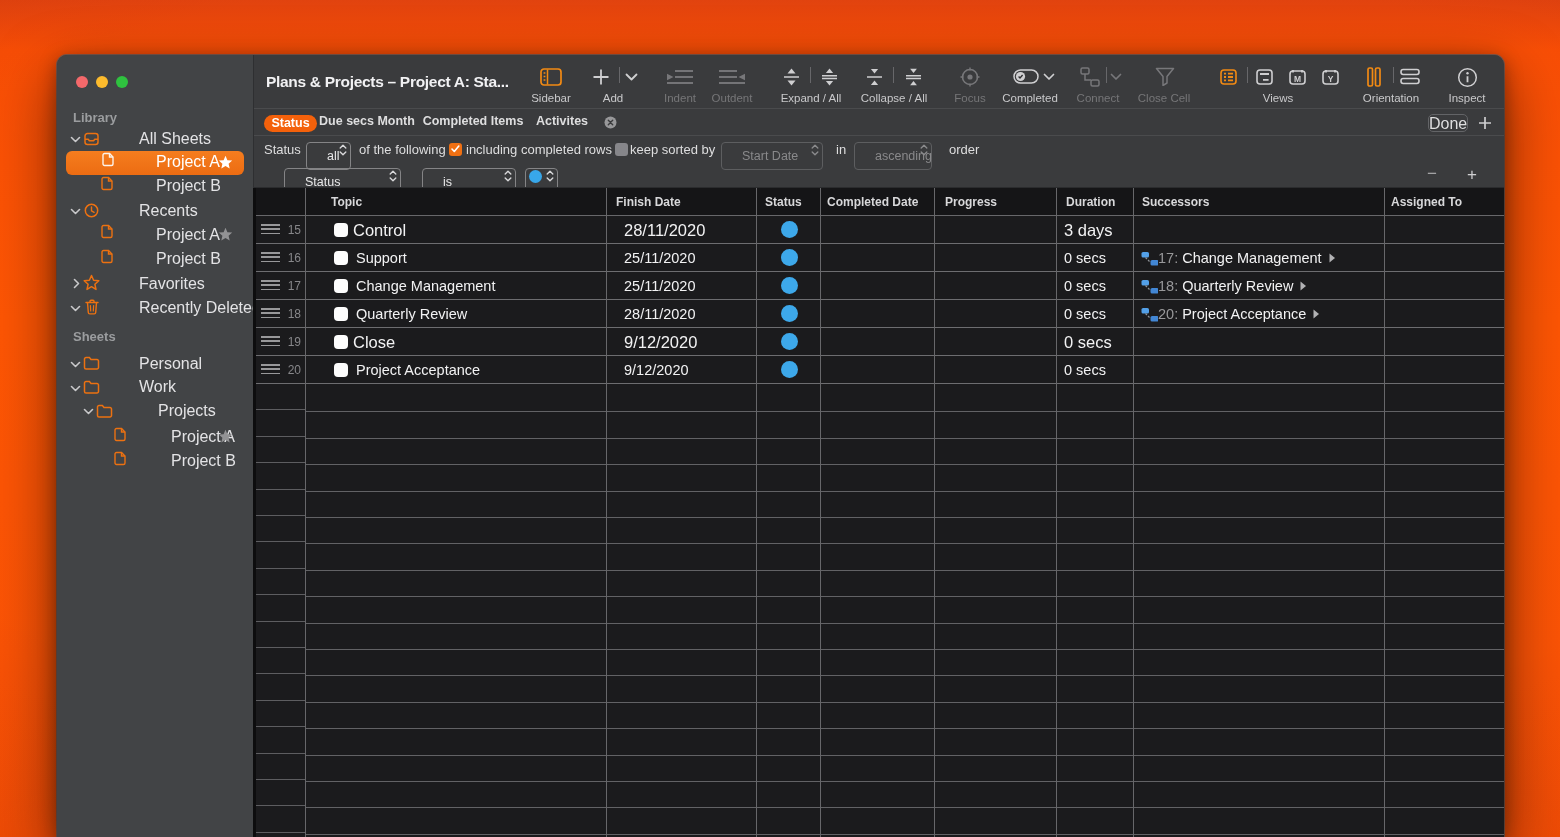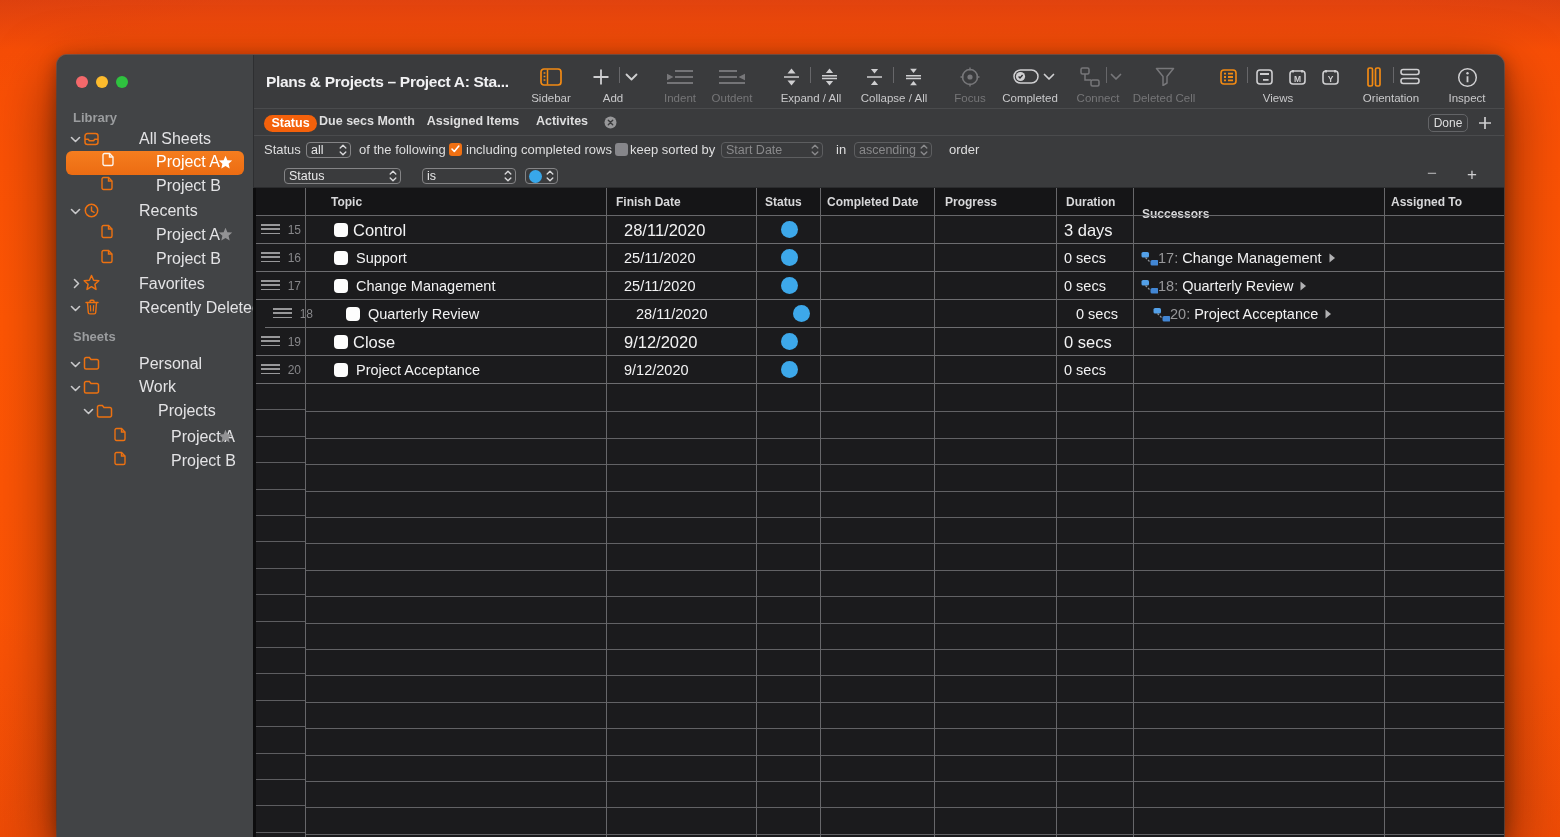--- a/index.html
+++ b/index.html
@@ -18,21 +18,21 @@
 .title { position:absolute; left:13px; top:18px; font-size:15.5px; letter-spacing:-0.3px; font-weight:700; color:#f1f1f3; width:250px; white-space:nowrap; overflow:hidden; }
 .tbtn { position:absolute; top:37px; transform:translateX(-50%); font-size:11.5px; color:#c9c9cb; text-align:center; white-space:nowrap; }
 .tbtn.dis { color:#767678; }
 .tb-sep { position:absolute; top:12px; width:1px; height:16px; background:#67676a; }
 .hline { position:absolute; left:0; right:0; height:1px; background:#4a4b4d; }
 
 .tab { position:absolute; top:59px; font-size:12.5px; font-weight:700; color:#dededf; transform:translateX(-50%); }
 .pill { position:absolute; left:67px; top:52px; width:53px; height:17px; border-radius:9px; background:#f4610b; color:#fff; font-size:12.5px; font-weight:700; text-align:center; line-height:17px; }
 
 .ftext { position:absolute; font-size:13px; color:#dededf; }
-.popup { position:absolute; height:16px; border:1px solid #848486; border-radius:4px; color:#e8e8e9; font-size:12.5px; display:flex; align-items:center; padding-left:4px; background:transparent; }
+.popup { position:absolute; height:28px; border:1px solid #848486; border-radius:4px; color:#e8e8e9; font-size:12.5px; display:flex; align-items:center; padding-left:20px; background:transparent; }
 .popup .arr { position:absolute; right:3px; top:1px; color:#d6d6d8; } .popup .arr svg{display:block;}
 .popup.dis { border-color:#5d5e60; color:#89898b; }
 .cb { position:absolute; width:13px; height:13px; border-radius:3px; }
 
 .table { position:absolute; left:0; top:133px; right:0; bottom:0; background:#1b1b1d; }
 .thead { position:absolute; left:0; top:0; right:0; height:28px; background:#151517; color:#d8d8da; font-size:12px; font-weight:700; }
 .th { position:absolute; top:7px; }
 .vline { position:absolute; top:0; bottom:0; width:1px; background:#67676a; }
 .row { position:absolute; left:0; right:0; height:28px; border-bottom:1px solid #6d6d70; }
 .rnum { position:absolute; color:#87878a; font-size:12px; top:7px; width:30px; text-align:right; left:18px; }
@@ -259,21 +259,21 @@
       </svg>
     <div class="tb-sep" style="left:853px;"></div>
     <svg class="ic" style="left:857px;top:18px;" width="12" height="8" viewBox="0 0 12 8">
         <polyline points="1.5,1.5 6,6 10.5,1.5" fill="none" stroke="#77777a" stroke-width="1.7" stroke-linecap="round" stroke-linejoin="round"></polyline>
       </svg>
     <div class="tbtn dis" style="left:845px;">Connect</div>
 
     <svg class="ic" style="left:902px;top:12px;" width="20" height="19" viewBox="0 0 20 19">
         <path d="M1.5 1.5 h17 l-6.5 8 v6.5 l-4 2.5 v-9 z" fill="none" stroke="#77777a" stroke-width="1.5" stroke-linejoin="round"></path>
       </svg>
-    <div class="tbtn dis" style="left:911px;">Deleted Cell</div>
+    <div class="tbtn dis" style="left:911px;">Close Cell</div>
 
     <svg class="ic" style="left:967px;top:14px;" width="17" height="16" viewBox="0 0 17 16">
         <rect x="1" y="1" width="15" height="14" rx="3" fill="none" stroke="#f28a13" stroke-width="1.6"></rect>
         <line x1="4" y1="4.6" x2="6" y2="4.6" stroke="#f28a13" stroke-width="1.8"></line>
         <line x1="8" y1="4.6" x2="13" y2="4.6" stroke="#f28a13" stroke-width="1.8"></line>
         <line x1="4" y1="8" x2="6" y2="8" stroke="#f28a13" stroke-width="1.8"></line>
         <line x1="8" y1="8" x2="13" y2="8" stroke="#f28a13" stroke-width="1.8"></line>
         <line x1="4" y1="11.4" x2="6" y2="11.4" stroke="#f28a13" stroke-width="1.8"></line>
         <line x1="8" y1="11.4" x2="13" y2="11.4" stroke="#f28a13" stroke-width="1.8"></line>
       </svg>
@@ -312,27 +312,27 @@
         <circle cx="10.5" cy="10.5" r="8.8" fill="none" stroke="#cfcfd1" stroke-width="1.5"></circle>
         <circle cx="10.5" cy="6.3" r="1.2" fill="#cfcfd1"></circle>
         <path d="M10.5 9.2 v6" stroke="#cfcfd1" stroke-width="1.8"></path>
       </svg>
     <div class="tbtn" style="left:1214px;">Inspect</div>
 
     <div class="hline" style="top:53px;"></div>
 
     <div class="pill" style="left:11px;top:60px;">Status</div>
     <div class="tab" style="left:114px;">Due secs Month</div>
-    <div class="tab" style="left:220px;">Assigned Items</div>
+    <div class="tab" style="left:220px;">Completed Items</div>
     <div class="tab" style="left:309px;">Activites</div>
     <svg class="ic" style="left:351px;top:61px;" width="13" height="13" viewBox="0 0 13 13">
         <circle cx="6.5" cy="6.5" r="6" fill="#98989a"></circle>
         <path d="M4.3 4.3 l4.4 4.4 M8.7 4.3 l-4.4 4.4" stroke="#3a3b3d" stroke-width="1.4" stroke-linecap="round"></path>
       </svg>
-    <div style="position:absolute;left:1175px;top:59px;width:40px;height:18px;border:1px solid #636467;border-radius:5px;color:#dededf;font-size:12px;text-align:center;line-height:17px;">Done</div>
+    <div style="position:absolute;left:1175px;top:59px;width:40px;height:18px;border:1px solid #636467;border-radius:5px;color:#dededf;font-size:16px;text-align:center;line-height:17px;">Done</div>
     <svg class="ic" style="left:1225px;top:61px;" width="14" height="14" viewBox="0 0 14 14">
         <line x1="7" y1="1" x2="7" y2="13" stroke="#cfcfd1" stroke-width="1.7"></line>
         <line x1="1" y1="7" x2="13" y2="7" stroke="#cfcfd1" stroke-width="1.7"></line>
       </svg>
     <div class="hline" style="top:80px;"></div>
 
     <div class="ftext" style="left:11px;top:87px;">Status</div>
     <div class="popup" style="left:53px;top:87px;width:45px;">all<span class="arr">
           <svg class="arrsvg" width="8" height="12" viewBox="0 0 8 12">
             <polyline points="1.2,4 4,1.2 6.8,4" fill="none" stroke="currentColor" stroke-width="1.4" stroke-linecap="round" stroke-linejoin="round"></polyline>
@@ -390,21 +390,21 @@
 
     <div class="table">
       <div style="position:absolute;left:0;top:0;bottom:0;width:3px;background:#0d0d0e;z-index:4;"></div>
       <div class="thead">
         <div class="th" style="left:78px;">Topic</div>
         <div class="th" style="left:363px;">Finish Date</div>
         <div class="th" style="left:512px;">Status</div>
         <div class="th" style="left:574px;">Completed Date</div>
         <div class="th" style="left:692px;">Progress</div>
         <div class="th" style="left:813px;">Duration</div>
-        <div class="th" style="left:889px;margin-top:12px;">Successors</div>
+        <div class="th" style="left:889px;">Successors</div>
         <div class="th" style="left:1138px;">Assigned To</div>
         <div style="position:absolute;left:0;right:0;bottom:0;height:1px;background:#67676a;"></div>
       </div>
       <div class="row" style="top:28px;">
         <div class="handle">
             <i></i>
             <i></i>
             <i></i>
           </div>
           <div class="rnum">15</div>
@@ -447,21 +447,21 @@
           <div class="dot"></div>
         <div class="dur t-sm">0 secs</div>
         <div class="succ"><svg width="17" height="15" viewBox="0 0 17 15" style="vertical-align:-3px;">
               <rect x="0.5" y="1" width="7.5" height="5.5" rx="1.6" fill="#53a0e8"></rect>
               <rect x="9.5" y="9" width="8" height="5.5" rx="1.6" fill="#4286d4"></rect>
               <path d="M4.5 6.5 L6 8 M7 9 L8.5 10.5" stroke="#8d9196" stroke-width="1.2" fill="none"></path>
             </svg><span class="num">18: </span>Quarterly Review <svg width="7" height="10" viewBox="0 0 7 10" style="margin-left:3px;">
               <path d="M0.5 0.5 L6 5 L0.5 9.5 z" fill="#b2b2b4"></path>
             </svg></div>
       </div>
-      <div class="row" style="top:112px;margin-left:12px;">
+      <div class="row" style="top:112px;">
         <div class="handle">
             <i></i>
             <i></i>
             <i></i>
           </div>
           <div class="rnum">18</div>
         <div class="ckb"></div>
           <div class="topic t-sm">Quarterly Review</div>
         <div class="fdate t-sm">28/11/2020</div>
           <div class="dot"></div>

